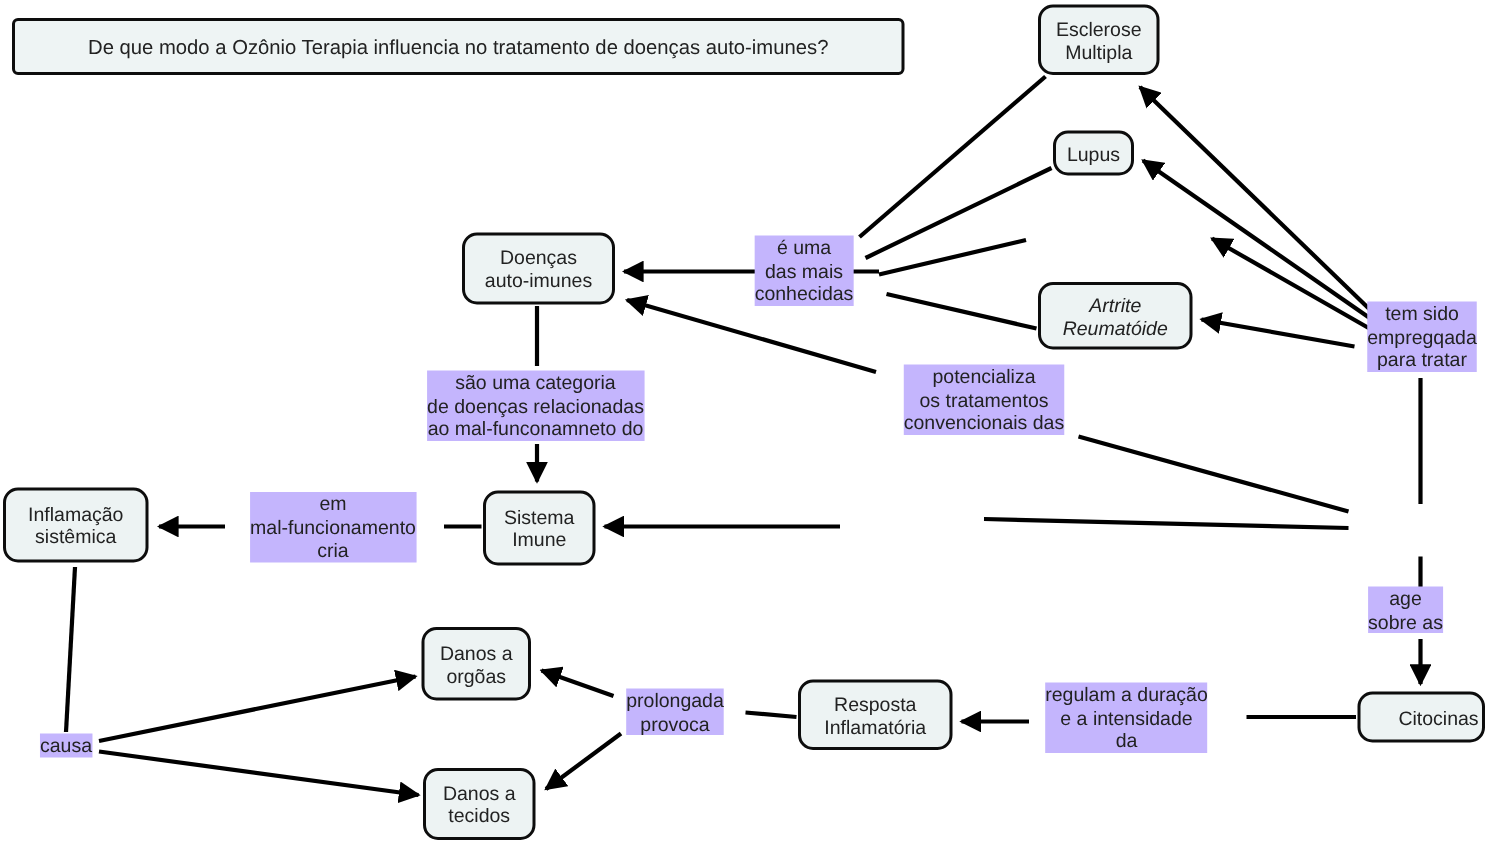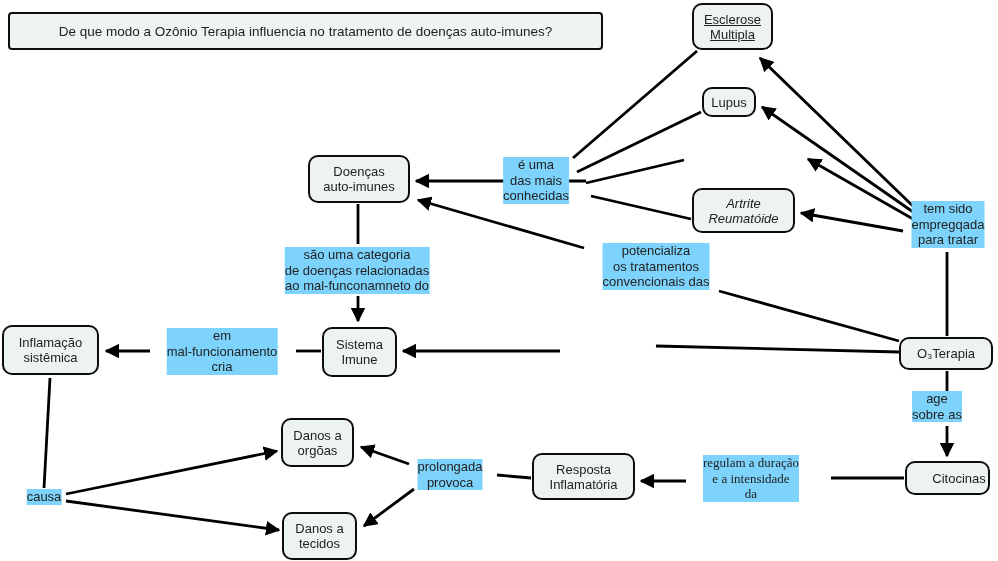--- a/index.html
+++ b/index.html
@@ -30,21 +30,21 @@
     border-radius:4px;
     background:#eef4f4;
   }
   .link-label{
     position:absolute;z-index:2;
     transform:translateX(-50%);
     text-align:center;
     white-space:pre-line;
     font-size:13px;line-height:15.5px;
     color:#222222;
-    background:#7dd3fc;
+    background:#c4b5fd;
   }
 </style>
 </head>
 <body>
 
 <div id="cmap">
 
   <svg class="wires" width="998" height="561">
     <defs>
       <marker id="arr" viewBox="0 0 10 10" refX="9" refY="5" markerWidth="5.2" markerHeight="5.2" orient="auto">
@@ -91,21 +91,21 @@
       <line x1="531" y1="478" x2="497" y2="475"></line>
       <line x1="409" y1="464" x2="361" y2="447" marker-end="url(#arr)"></line>
       <line x1="414" y1="489" x2="364" y2="526" marker-end="url(#arr)"></line>
     </g>
   </svg>
 
   <div class="node question" style="left:8px;top:12px;width:595px;height:38px;">
     <span class="node-text">De que modo a Ozônio Terapia influencia no tratamento de doenças auto-imunes?</span>
   </div>
 
-  <div class="node" style="left:692px;top:3px;width:81px;height:47px;text-decoration:underline;">
+  <div class="node" style="left:692px;top:3px;width:81px;height:47px;">
     <span class="node-text">Esclerose
 Multipla</span>
   </div>
 
   <div class="node" style="left:702px;top:87px;width:54px;height:30px;">
     <span class="node-text">Lupus</span>
   </div>
 
 
   <div class="node" style="left:692px;top:188px;width:103px;height:45px;font-style:italic;">
@@ -121,23 +121,20 @@
   <div class="node" style="left:2px;top:325px;width:97px;height:50px;">
     <span class="node-text">Inflamação
 sistêmica</span>
   </div>
 
   <div class="node" style="left:322px;top:327px;width:75px;height:50px;">
     <span class="node-text">Sistema
 Imune</span>
   </div>
 
-  <div class="node" style="left:899px;top:337px;width:94px;height:33px;">
-    <span class="node-text">O₃Terapia</span>
-  </div>
 
   <div class="node" style="left:905px;top:461px;width:85px;height:34px;padding-left:28px;">
     <span class="node-text">Citocinas</span>
   </div>
 
   <div class="node" style="left:532px;top:453px;width:103px;height:47px;">
     <span class="node-text">Resposta
 Inflamatória</span>
   </div>
 
@@ -168,21 +165,21 @@
 convencionais das</div>
 
   <div class="link-label" style="left:222px;top:328px;">em
 mal-funcionamento
 cria</div>
 
 
   <div class="link-label" style="left:937px;top:391px;">age
 sobre as</div>
 
-  <div class="link-label" style="left:751px;top:455px;font-family:Liberation Serif, serif;">regulam a duração
+  <div class="link-label" style="left:751px;top:455px;">regulam a duração
 e a intensidade
 da</div>
 
   <div class="link-label" style="left:450px;top:459px;">prolongada
 provoca</div>
 
   <div class="link-label" style="left:44px;top:489px;">causa</div>
 
 </div>
 

